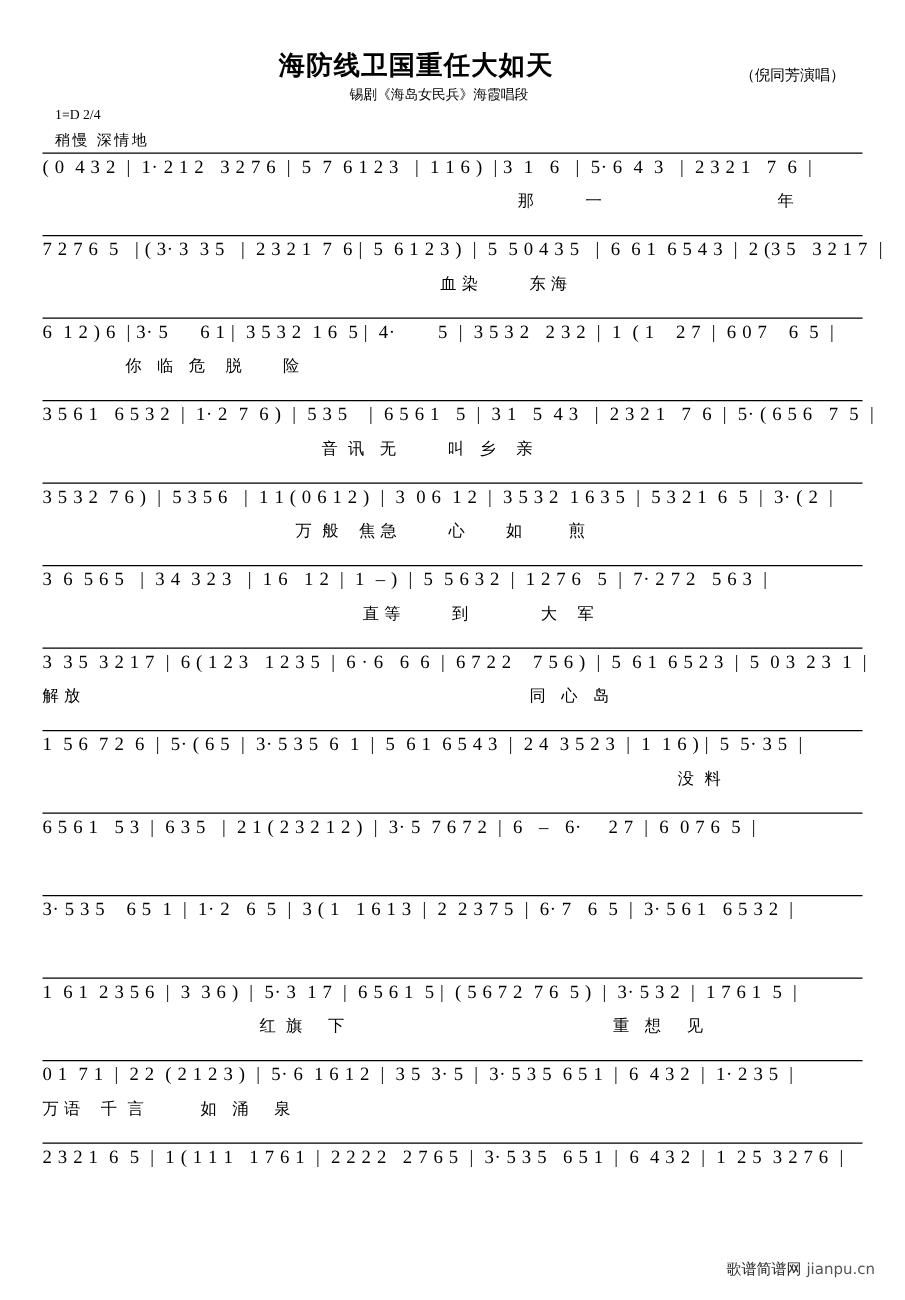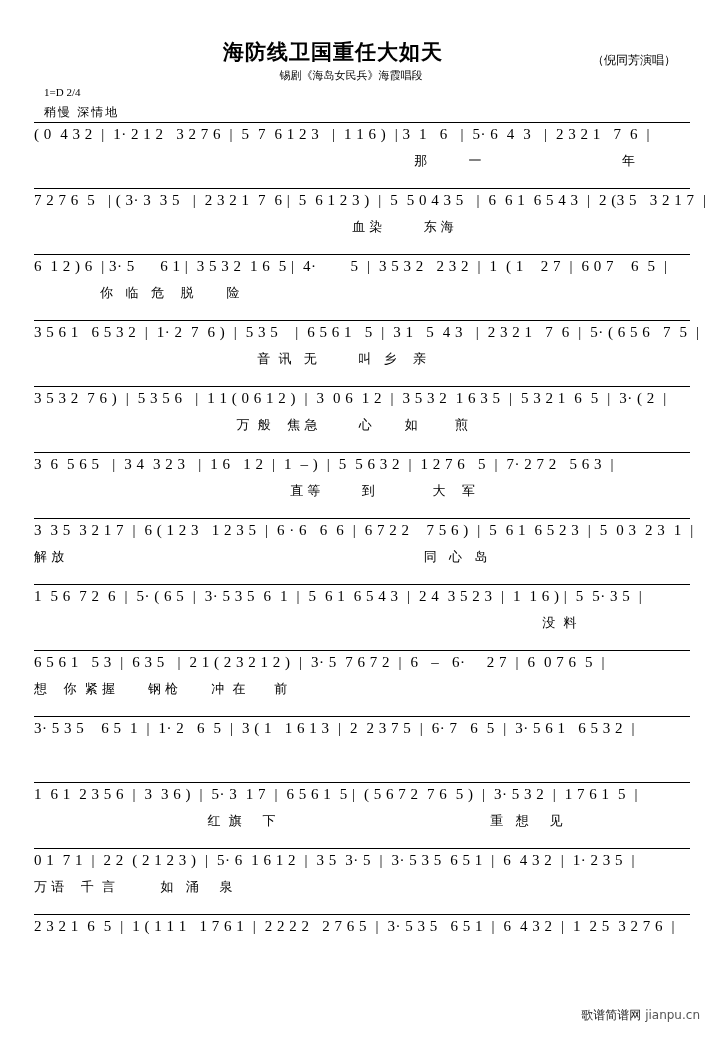--- a/index.html
+++ b/index.html
@@ -175,21 +175,20 @@
 
   <div class="staff" style="top:584px">
     <div class="rule"></div>
     <div class="notes">1  5 6  7 2  6  |  5· ( 6 5  |  3· 5 3 5  6  1  |  5  6 1  6 5 4 3  |  2 4  3 5 2 3  |  1  1 6 ) |  5  5· 3 5  |</div>
     <div class="lyrics">                                                                                                                           没  料</div>
   </div>
 
   <div class="staff" style="top:650px">
     <div class="rule"></div>
     <div class="notes">6 5 6 1   5 3  |  6 3 5   |  2 1 ( 2 3 2 1 2 )  |  3· 5  7 6 7 2  |  6   –   6·     2 7  |  6  0 7 6  5  |</div>
-    <div class="lyrics">想    你  紧 握        钢 枪        冲  在       前</div>
   </div>
 
   <div class="staff" style="top:716px">
     <div class="rule"></div>
     <div class="notes">3· 5 3 5    6 5  1  |  1· 2   6  5  |  3 ( 1   1 6 1 3  |  2  2 3 7 5  |  6· 7   6  5  |  3· 5 6 1   6 5 3 2  |</div>
     <div class="lyrics"></div>
   </div>
 
   <div class="staff" style="top:782px">
     <div class="rule"></div>

